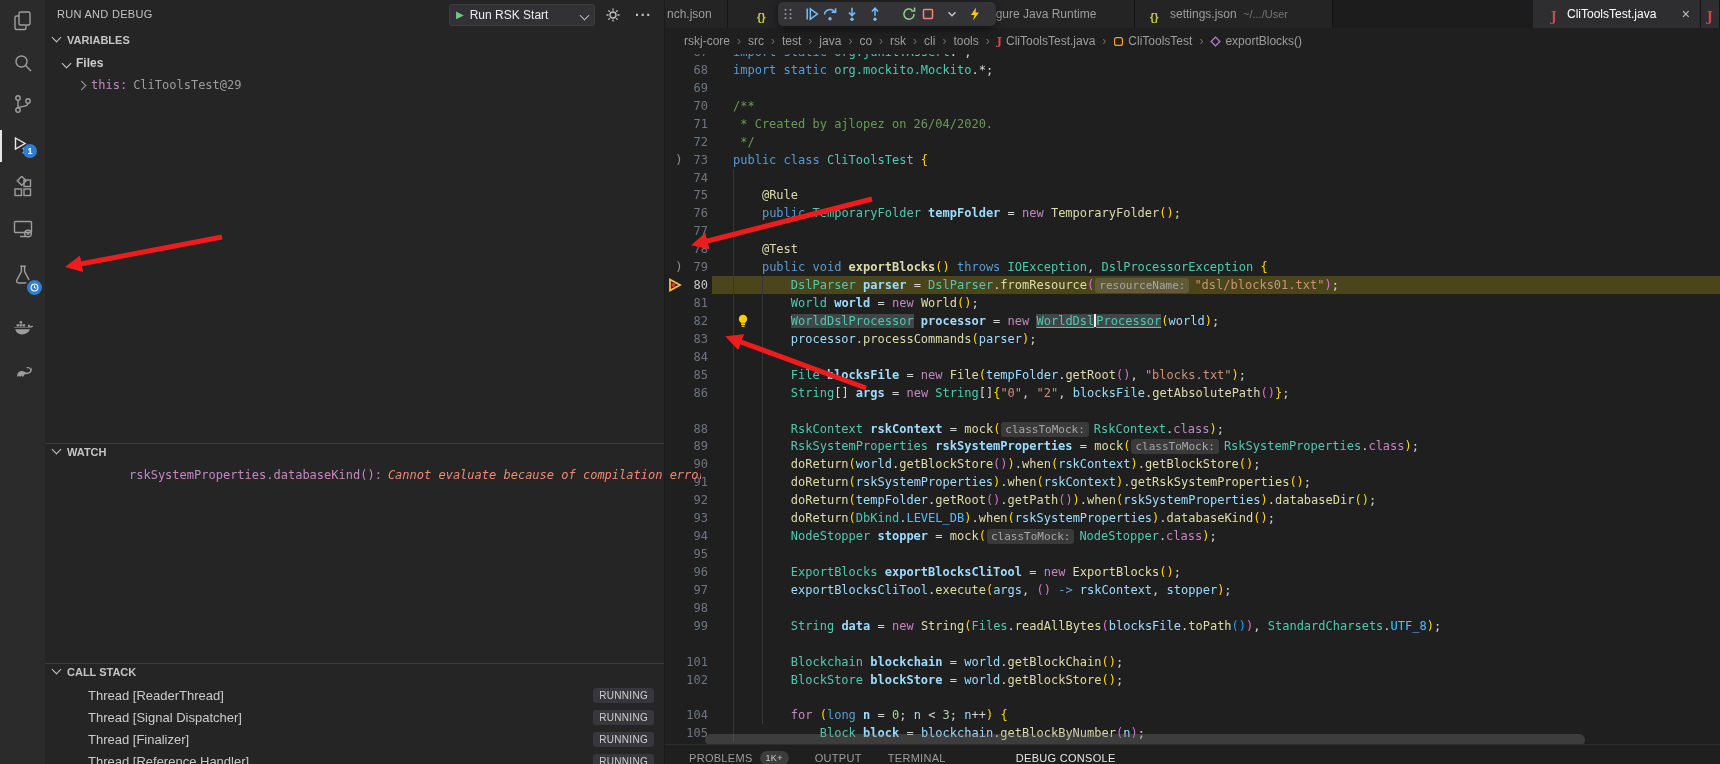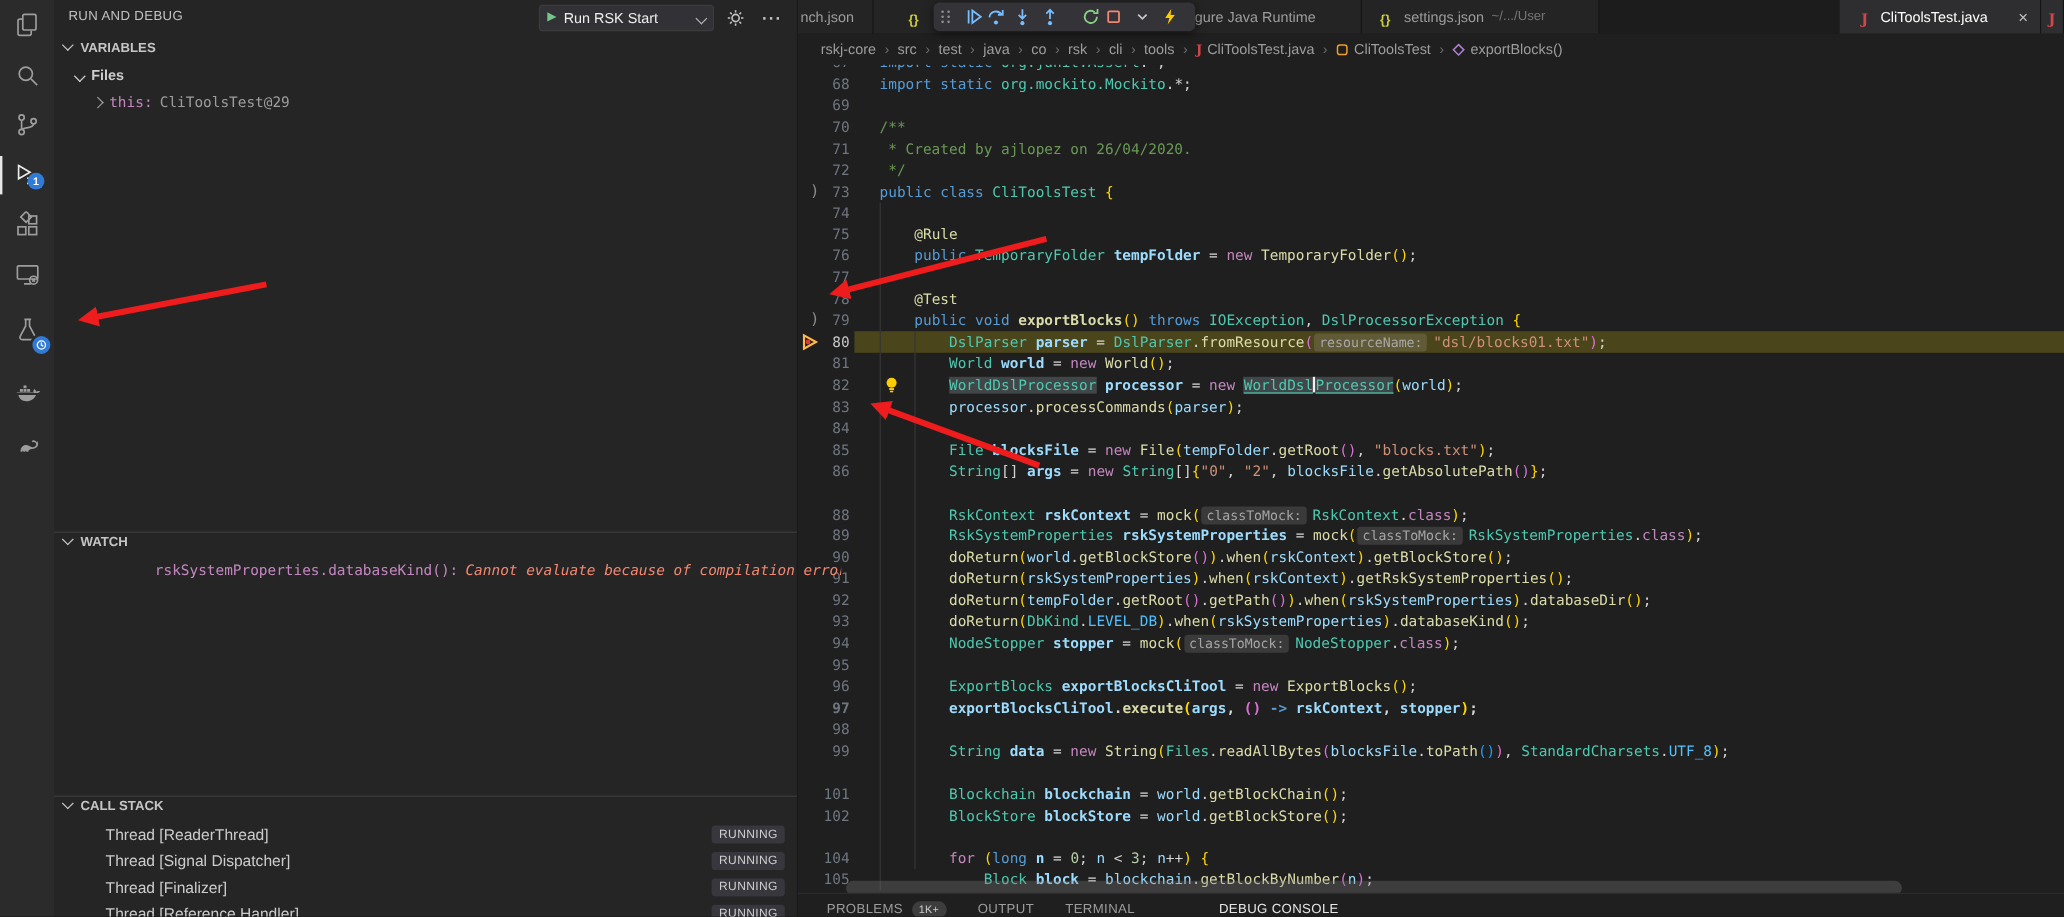--- a/index.html
+++ b/index.html
@@ -385,21 +385,21 @@
           <span class="ltext"><span class="tk-pn">        </span><span class="tk-ty">NodeStopper </span><span class="tk-vd">stopper</span><span class="tk-pn"> = </span><span class="tk-fn">mock</span><span class="tk-p1">(</span><span class="tk-hint">classToMock:</span><span class="tk-ty">NodeStopper</span><span class="tk-pn">.</span><span class="tk-ctl">class</span><span class="tk-p1">)</span><span class="tk-pn">;</span></span>
         </div>
         <div class="code-line" style="top: 545.04px;">
           <span class="lnum">95</span>
           <span class="ltext"></span>
         </div>
         <div class="code-line" style="top: 562.97px;">
           <span class="lnum">96</span>
           <span class="ltext"><span class="tk-pn">        </span><span class="tk-ty">ExportBlocks </span><span class="tk-vd">exportBlocksCliTool</span><span class="tk-pn"> = </span><span class="tk-ctl">new </span><span class="tk-fn">ExportBlocks</span><span class="tk-p1">()</span><span class="tk-pn">;</span></span>
         </div>
-        <div class="code-line" style="top: 580.9px; font-weight: bold;">
+        <div class="code-line" style="top: 580.9px;">
           <span class="lnum">97</span>
           <span class="ltext"><span class="tk-pn">        </span><span class="tk-var">exportBlocksCliTool</span><span class="tk-pn">.</span><span class="tk-fn">execute</span><span class="tk-p1">(</span><span class="tk-var">args</span><span class="tk-pn">, </span><span class="tk-p2">()</span><span class="tk-kw"> -&gt; </span><span class="tk-var">rskContext</span><span class="tk-pn">, </span><span class="tk-var">stopper</span><span class="tk-p1">)</span><span class="tk-pn">;</span></span>
         </div>
         <div class="code-line" style="top: 598.83px;">
           <span class="lnum">98</span>
           <span class="ltext"></span>
         </div>
         <div class="code-line" style="top: 616.76px;">
           <span class="lnum">99</span>
           <span class="ltext"><span class="tk-pn">        </span><span class="tk-ty">String </span><span class="tk-vd">data</span><span class="tk-pn"> = </span><span class="tk-ctl">new </span><span class="tk-fn">String</span><span class="tk-p1">(</span><span class="tk-ty">Files</span><span class="tk-pn">.</span><span class="tk-fn">readAllBytes</span><span class="tk-p2">(</span><span class="tk-var">blocksFile</span><span class="tk-pn">.</span><span class="tk-fn">toPath</span><span class="tk-p3">()</span><span class="tk-p2">)</span><span class="tk-pn">, </span><span class="tk-ty">StandardCharsets</span><span class="tk-pn">.</span><span class="tk-const">UTF_8</span><span class="tk-p1">)</span><span class="tk-pn">;</span></span>

